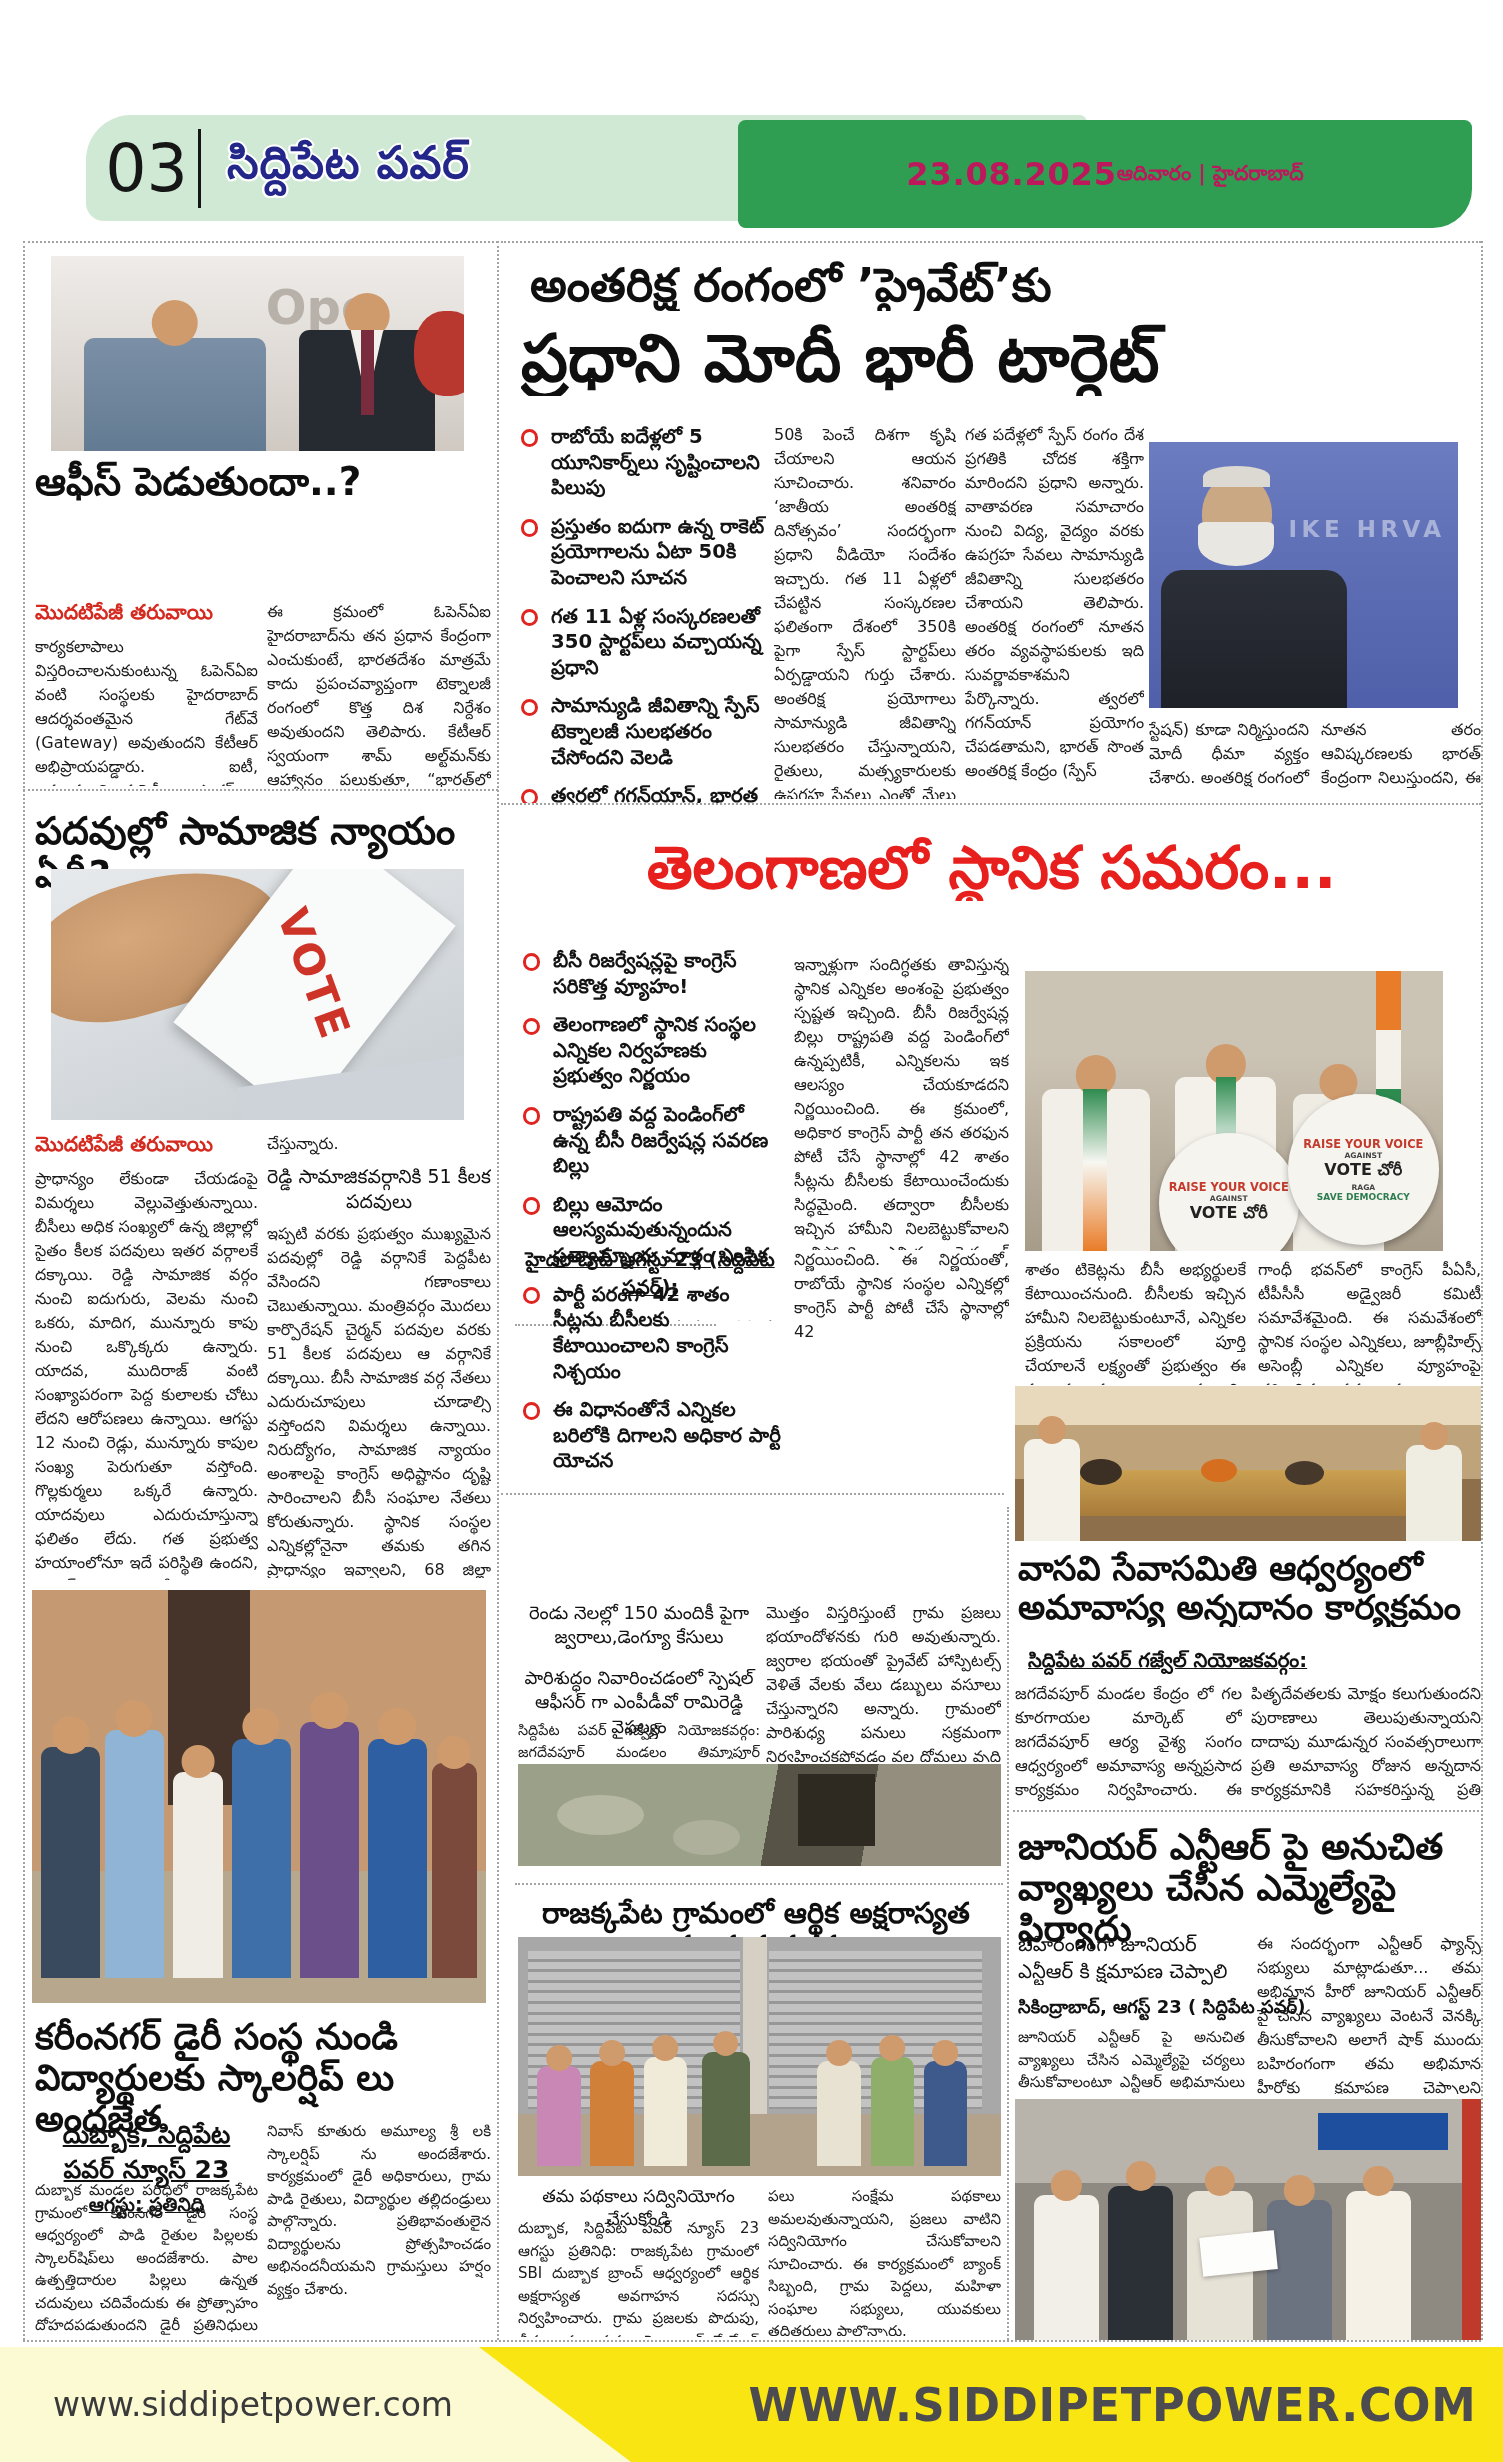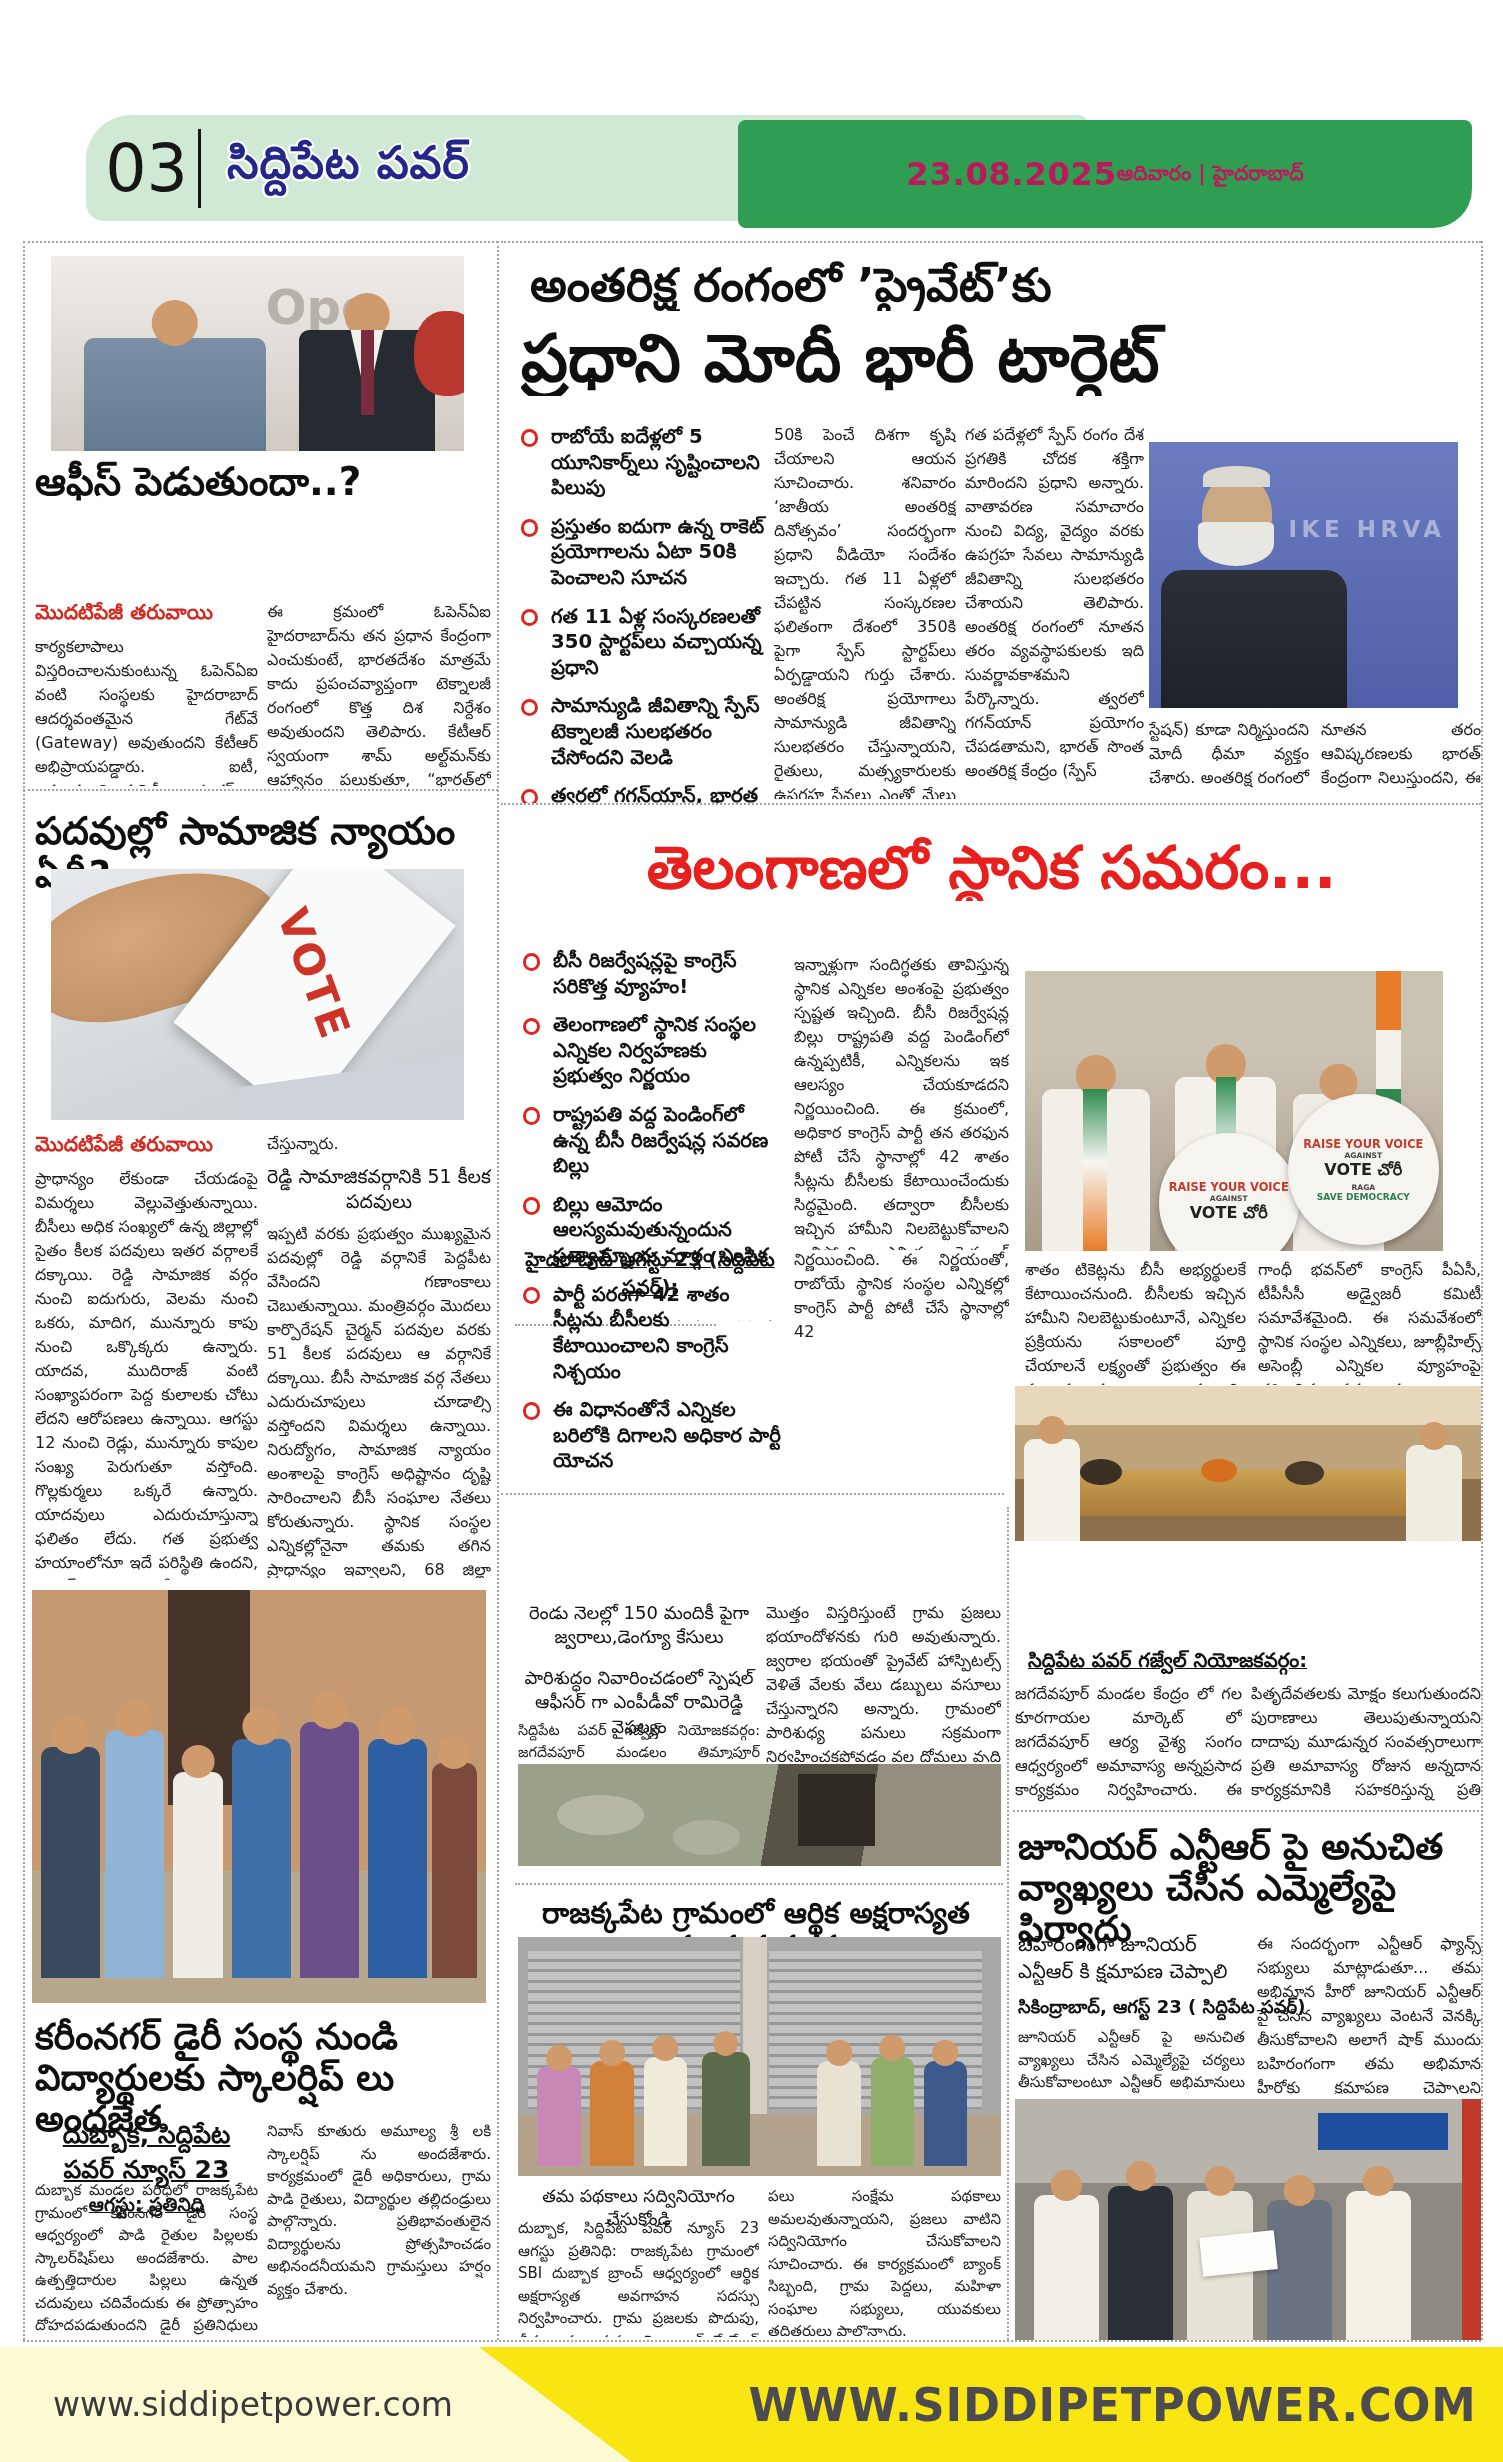--- a/index.html
+++ b/index.html
@@ -191,20 +191,24 @@
   <div class="abs body-txt" style="left:768px;top:2185px;width:233px;height:151px;font-size:15px;">పలు సంక్షేమ పథకాలు అమలవుతున్నాయని, ప్రజలు వాటిని సద్వినియోగం చేసుకోవాలని సూచించారు. ఈ కార్యక్రమంలో బ్యాంక్ సిబ్బంది, గ్రామ పెద్దలు, మహిళా సంఘాల సభ్యులు, యువకులు తదితరులు పాల్గొన్నారు.</div>
 
   <div class="photo" style="left:1015px;top:1386px;width:466px;height:155px;background:linear-gradient(180deg,#e8d9bd 0 25%,#bfa37b 25% 60%,#8d6f4c 60%);">
     <div class="abs" style="left:4%;bottom:16%;width:92%;height:30%;background:linear-gradient(#caa052,#a87c3a);border-radius:6px;"></div>
     <div class="abs" style="left:14%;bottom:36%;width:42px;height:26px;background:#3c2f23;border-radius:50%;"></div>
     <div class="abs" style="left:40%;bottom:38%;width:36px;height:23px;background:#d56f1f;border-radius:50%;"></div>
     <div class="abs" style="left:58%;bottom:36%;width:39px;height:24px;background:#46392c;border-radius:50%;"></div>
     <div class="fig" style="font-size:9px;left:2%;bottom:0;width:12%;height:66%;background:#f4f1e8;"></div>
     <div class="fig" style="font-size:9px;left:84%;bottom:0;width:12%;height:62%;background:#efece2;"></div>
   </div>
+  <div class="abs headline" style="left:1018px;top:1549px;width:463px;font-size:34px;">
+    <div>వాసవి సేవాసమితి ఆధ్వర్యంలో</div>
+    <div>అమావాస్య అన్నదానం కార్యక్రమం</div>
+  </div>
   <div class="abs dateline" style="left:1028px;top:1649px;font-size:19.7px;">సిద్దిపేట పవర్ గజ్వేల్ నియోజకవర్గం:</div>
   <div class="abs body-txt" style="left:1015px;top:1682px;width:227px;height:123px;">జగదేవపూర్ మండల కేంద్రం లో గల కూరగాయల మార్కెట్ లో జగదేవపూర్ ఆర్య వైశ్య సంగం ఆధ్వర్యంలో అమావాస్య అన్నప్రసాద కార్యక్రమం నిర్వహించారు. ఈ సందర్భంగా ఆర్యవైశ్య సంఘం సభ్యులు మాట్లాడుతూ అన్నదానం మహాదానమని ప్రతి అమావాస్య రోజున అన్నదానం నిర్వహించడం జరుగుతుందని అమావాస్య రోజున అన్నదానం చేస్తే</div>
   <div class="abs body-txt" style="left:1251px;top:1682px;width:230px;height:123px;">పితృదేవతలకు మోక్షం కలుగుతుందని పురాణాలు తెలుపుతున్నాయని దాదాపు మూడున్నర సంవత్సరాలుగా ప్రతి అమావాస్య రోజున అన్నదాన కార్యక్రమానికి సహకరిస్తున్న ప్రతి ఒక్కరికి ధన్యవాదాలు తెలిపారు, ఈ కార్యక్రమంలో జగదేవపూర్ మండలం ఆర్యవైశ్య సంఘం అధ్యక్షులు గుబ్బ శ్రీనివాస్ రావ్, వల్లాల వెంకటేశం, పెద్ద శ్రీనివాస్ అయితే వెంకటేశం అయితే బాల్ రాజు బుద్ద రాములు తదితరులు పాల్గొన్నారు.</div>
 
   <div class="abs headline" style="left:1018px;top:1826px;width:463px;font-size:36px;">
     <div>జూనియర్ ఎన్టీఆర్ పై అనుచిత</div>
     <div>వ్యాఖ్యలు చేసిన ఎమ్మెల్యేపై ఫిర్యాదు</div>
   </div>
   <div class="abs bold-sub" style="left:1018px;top:1932px;width:227px;font-size:19.7px;text-align:left;">బహిరంగంగా జూనియర్ ఎన్టీఆర్ కి క్షమాపణ చెప్పాలి</div>
   <div class="abs" style="left:1018px;top:1996px;font-size:18px;font-weight:800;color:#111;">సికింద్రాబాద్, ఆగస్ట్ 23 ( సిద్దిపేట పవర్)</div>

